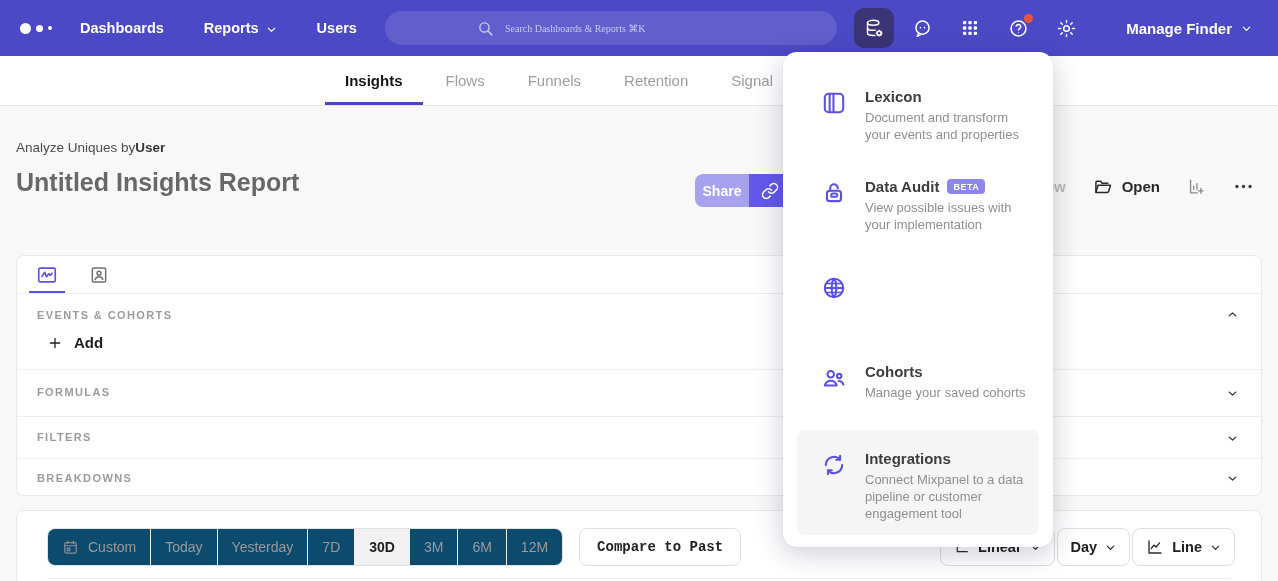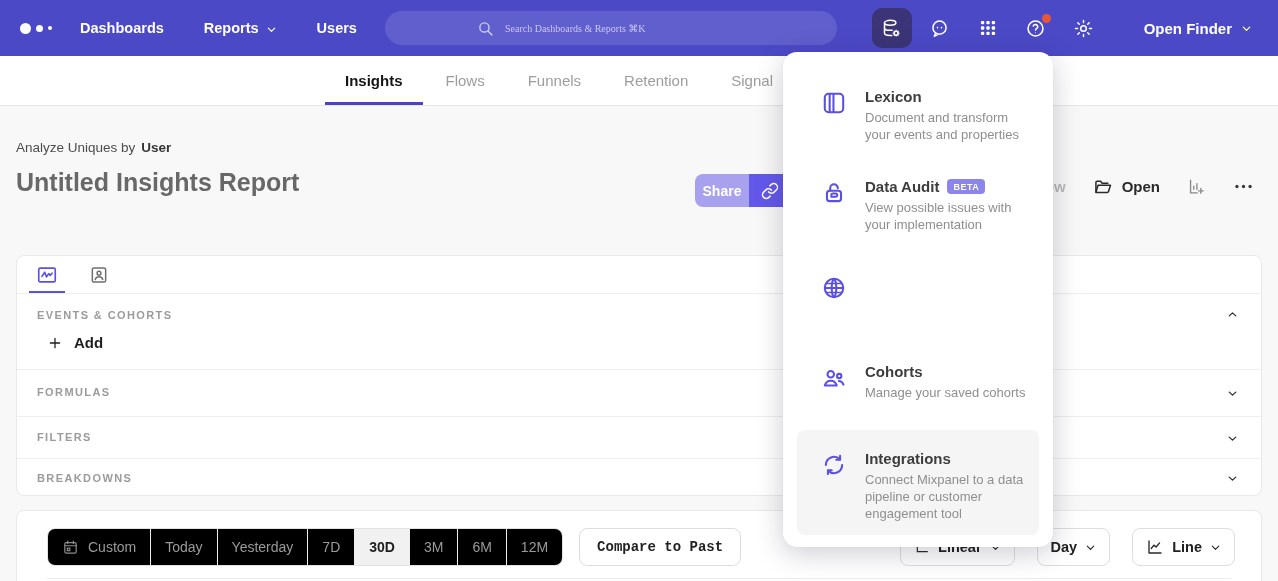--- a/index.html
+++ b/index.html
@@ -28,21 +28,21 @@
   
   .tabbar{position:absolute;top:56px;left:0;right:0;height:50px;background:#fff;border-bottom:1px solid #e7e7e7;display:flex;align-items:stretch;padding-left:345px;gap:43px;box-sizing:border-box;}
   .tab{display:flex;align-items:center;font-size:15px;color:#9d9d9d;cursor:pointer;position:relative;}
   .tab.active{color:#161616;font-weight:600;}
   .tab.active::after{content:"";position:absolute;left:-20px;right:-20px;bottom:0;height:3px;background:#4b42cc;}
 
   
   .main{position:absolute;top:106px;left:0;right:0;bottom:0;background:#f8f8f8;}
 
   .report-header{position:absolute;left:16px;top:34px;}
-  .breadcrumb{font-size:13.5px;color:#4d4d4d;display:flex;gap:6px;}
+  .breadcrumb{font-size:13.5px;color:#4d4d4d;display:flex;}
   .breadcrumb .entity{font-weight:700;color:#363636;cursor:pointer;}
   .report-title{margin:13px 0 0 0;font-size:25px;font-weight:700;color:#686868;cursor:text;}
 
   .share-group{position:absolute;left:695px;top:68px;display:flex;}
   .share-btn{height:33px;width:54px;background:#a8a2ee;color:#fff;border:none;border-radius:8px 0 0 8px;font-size:14px;font-weight:600;font-family:"Liberation Sans",sans-serif;cursor:pointer;}
   .link-btn{height:33px;width:42px;background:#6458eb;color:#fff;border:none;border-radius:0 8px 8px 0;display:flex;align-items:center;justify-content:center;cursor:pointer;}
 
   .header-actions{position:absolute;right:24px;top:70px;display:flex;align-items:center;gap:27px;}
   .new-btn{background:none;border:none;font-size:15px;font-weight:600;color:#b9b9b9;font-family:"Liberation Sans",sans-serif;cursor:pointer;padding:0;}
   .open-btn{background:none;border:none;display:flex;align-items:center;gap:9px;font-size:15px;font-weight:600;color:#2a2a2a;font-family:"Liberation Sans",sans-serif;cursor:pointer;padding:0;}
@@ -69,26 +69,26 @@
   .sec-events .sec-chevron{top:13px;}
   .sec-formulas .sec-chevron{top:16px;}
   .sec-filters .sec-chevron{top:14px;}
   .sec-breakdowns .sec-chevron{top:12px;}
   .add-btn{position:absolute;left:30px;top:40px;background:none;border:none;display:flex;align-items:center;gap:11px;font-size:15px;font-weight:600;color:#1f1f1f;font-family:"Liberation Sans",sans-serif;cursor:pointer;padding:0;}
 
   
   .toolbar-card{position:absolute;left:16px;right:16px;top:404px;height:90px;background:#fff;border:1px solid #e9e9e9;border-radius:8px;box-sizing:border-box;}
   .toolbar-row{display:flex;align-items:center;padding:17px 26px 0 30px;}
   .seg-control{display:flex;align-items:stretch;height:38px;border:1px solid #e2e2e2;border-radius:8px;overflow:hidden;box-sizing:border-box;background:#fff;}
-  .seg{display:flex;align-items:center;gap:9px;padding:0 14px;font-size:14px;color:#9a9a9a;border-right:1px solid #ededed;cursor:pointer;background:#000000;}
+  .seg{display:flex;align-items:center;gap:9px;padding:0 14px;font-size:14px;color:#9a9a9a;border-right:1px solid #ededed;cursor:pointer;background:#0c4a6e;}
   .seg:last-child{border-right:none;}
   .seg.active{background:#f1f1f1;color:#1f1f1f;font-weight:700;}
   .seg .cal{color:#8e8e8e;display:flex;}
   .compare-btn{margin-left:16px;height:38px;border:1px solid #dedede;border-radius:8px;background:#fff;padding:0 17px;font-size:14px;font-weight:600;color:#222;font-family:Liberation Mono, monospace;cursor:pointer;}
-  .toolbar-right{margin-left:auto;display:flex;align-items:center;gap:22px;}
+  .toolbar-right{margin-left:auto;display:flex;align-items:center;gap:2px;}
   .tb-btn{height:38px;border:1px solid #dedede;border-radius:8px;background:#fff;padding:0 13px;display:flex;align-items:center;gap:8px;font-size:14.5px;font-weight:600;color:#222;font-family:"Liberation Sans",sans-serif;cursor:pointer;}
   .tb-btn svg{color:#2a2a2a;}
   .toolbar-divider{position:absolute;left:30px;right:30px;top:67px;border-top:1px solid #ececec;}
 
   
   .apps-popup{position:absolute;left:783px;top:52px;width:270px;height:495px;background:#fff;border-radius:14px;box-shadow:0 6px 28px rgba(25,25,60,0.22),0 0 1px rgba(0,0,0,0.12);z-index:40;}
   .menu-item{position:absolute;left:38px;right:18px;display:flex;gap:18px;cursor:pointer;}
   .menu-item .mi-icon{width:26px;height:26px;flex:0 0 26px;color:#5b50e5;margin-top:2px;}
   .mi-title{font-size:15px;font-weight:700;color:#3d3d3d;display:flex;align-items:center;gap:8px;}
   .mi-desc{font-size:13px;color:#8f8f8f;line-height:17px;margin-top:4px;max-width:178px;}
@@ -168,21 +168,21 @@
         </svg>
         <span class="notif-dot"></span>
       </button>
       <button class="icon-btn">
         <svg viewBox="0 0 24 24" width="21" height="21" fill="none" stroke="currentColor" stroke-width="1.7" stroke-linecap="round">
           <circle cx="12" cy="12" r="3.2"></circle>
           <path d="M12 2.8v2.4M12 18.8v2.4M2.8 12h2.4M18.8 12h2.4M5.5 5.5l1.7 1.7M16.8 16.8l1.7 1.7M5.5 18.5l1.7-1.7M16.8 7.2l1.7-1.7"></path>
         </svg>
       </button>
       <button class="project-switcher">
-        <span>Open Finder</span>
+        <span>Manage Finder</span>
         <svg viewBox="0 0 24 24" width="11" height="11">
             <path d="M5 9l7 7 7-7" fill="none" stroke="currentColor" stroke-width="2.6" stroke-linecap="round" stroke-linejoin="round"></path>
           </svg>
       </button>
     </div>
   </header>
 
   <nav class="tabbar">
     <div class="tab active">Insights</div>
     <div class="tab">Flows</div>

